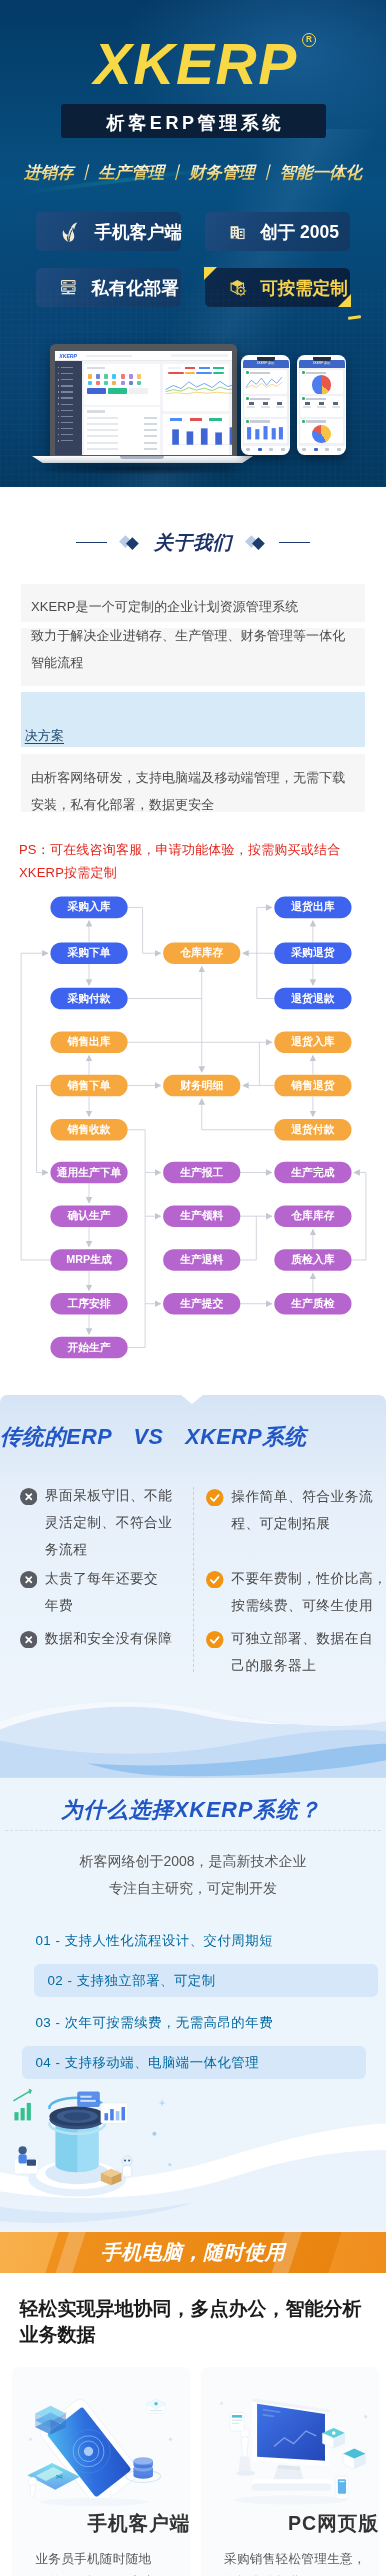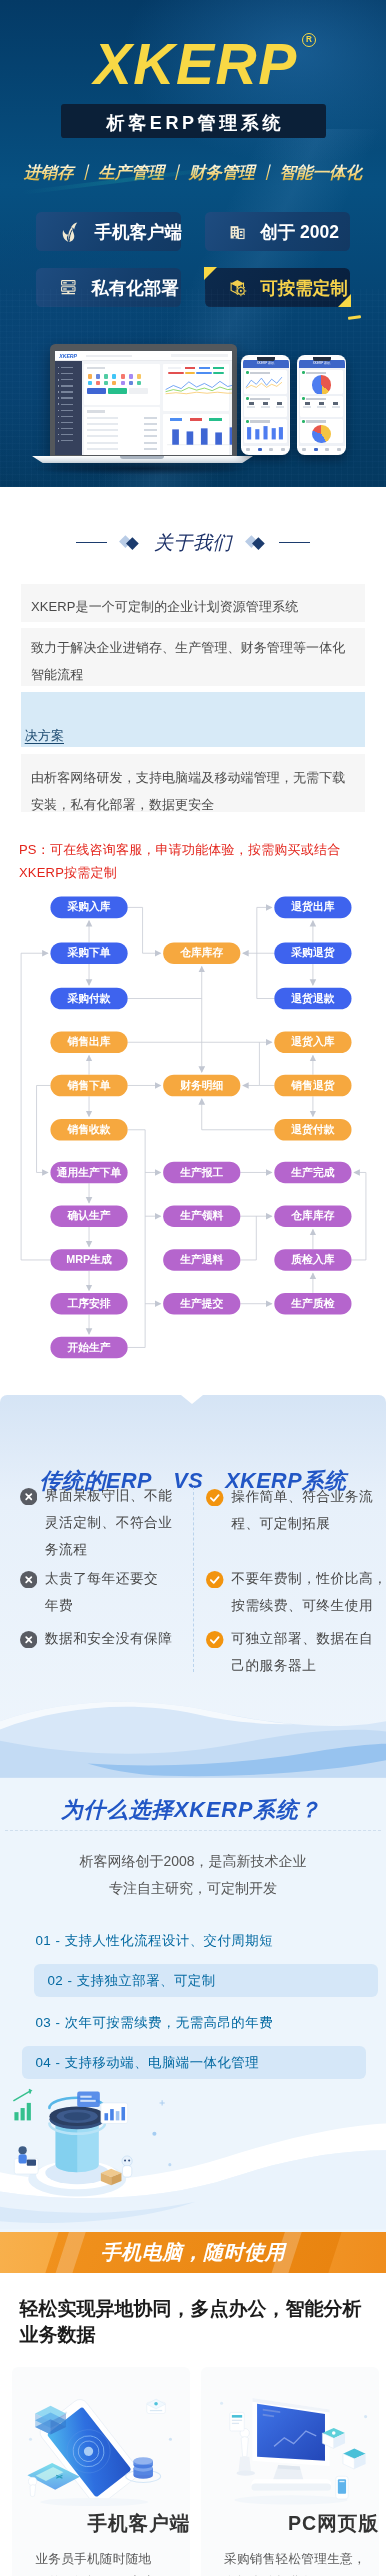--- a/index.html
+++ b/index.html
@@ -31,33 +31,33 @@
 .trow i{width:31px;height:2.1px;background:#e6eaef;}
 .trow b{width:13.4px;height:2.1px;background:#d3d9e1;}
 
 #about{position:absolute;left:0;top:487px;width:386px;height:404px;background:#fff;}
 .sechead{position:absolute;width:386px;display:flex;align-items:center;justify-content:center;}
 .sechead .ln{width:31px;height:1.5px;background:#1c3c6e;}
 .sechead .dpair{position:relative;width:19.6px;height:14.4px;margin:0 13.4px;}
 .sechead .dpair i{position:absolute;width:8.8px;height:8.8px;}
 .sechead .d1{left:1px;top:1.5px;background:#b9cce6;transform:rotate(45deg);}
 .sechead .d2{left:7.7px;top:4.1px;background:#1c3c6e;transform:rotate(45deg);}
-.sechead .ttl{font-size:19px;font-weight:normal;font-style:italic;color:#1c3168;margin:0 1px;letter-spacing:0.5px;}
+.sechead .ttl{font-size:19px;font-weight:bold;font-style:italic;color:#1c3168;margin:0 1px;letter-spacing:0.5px;}
 .pbg{position:absolute;left:20.6px;width:344px;background:#f6f6f6;}
 .para{position:absolute;left:31px;width:350px;font-size:13px;color:#4a4a4a;line-height:27px;letter-spacing:0.1px;}
 .hl{position:absolute;left:20.6px;top:205px;width:344px;height:55px;background:#d7eaf7;padding:2.6px 0 0 4.1px;font-size:13px;line-height:27px;color:#1c4a70;letter-spacing:0.1px;}
 .hl u{text-underline-offset:2.6px;}
 .ps{position:absolute;left:19px;top:351px;width:361px;font-size:13px;color:#e3241b;line-height:23px;letter-spacing:0.2px;}
 
 #flow{position:absolute;left:0;top:0;}
 #flow text{font-weight:bold;fill:#fff;font-family:"Liberation Sans",sans-serif;}
 
 #vs{position:absolute;left:0;top:1395px;width:386px;height:352px;background:linear-gradient(180deg,#d5e4f5 0%,#e7f0fa 30%,#eef5fc 100%);border-radius:7.2px 7.2px 0 0;}
 #vs .notch{position:absolute;left:181px;top:0;width:0;height:0;border-left:11.3px solid transparent;border-right:11.3px solid transparent;border-top:9.3px solid #fff;}
-#vs h2{position:absolute;left:0;top:28px;width:386px;text-align:center;font-size:21.6px;line-height:27px;font-style:italic;color:#2156c5;letter-spacing:0.5px;margin-top:44px;}
+#vs h2{position:absolute;left:0;top:28px;width:386px;text-align:left;font-size:21.6px;line-height:27px;font-style:italic;color:#2156c5;letter-spacing:0.5px;}
 .vsitem{position:absolute;display:flex;}
 .vsitem .ic{width:17.5px;height:17.5px;border-radius:50%;margin-right:7.7px;flex:none;margin-top:5.7px;}
 .vsitem .tx{font-size:13.7px;color:#474747;line-height:27px;letter-spacing:0.5px;white-space:nowrap;}
 #vs .divider{position:absolute;left:193px;top:92px;height:185px;border-left:1px dashed #bad3ec;}
 
 #why{position:absolute;left:0;top:1747px;width:386px;height:486px;background:#edf5fc;overflow:hidden;}
 #why h2{position:absolute;left:0;top:49px;width:382px;text-align:center;font-size:21.6px;line-height:27px;font-style:italic;color:#2156c5;letter-spacing:1px;}
 #why .hr{position:absolute;left:5.2px;top:83px;width:376px;border-top:1px dashed #d0dfee;}
 #why .sub{position:absolute;left:0;top:101px;width:386px;text-align:center;font-size:14px;color:#555;line-height:27px;}
 .row4{position:absolute;left:22px;width:344px;height:33px;border-radius:6.2px;font-size:13.4px;color:#0369a1;line-height:33px;padding-left:13.4px;letter-spacing:0.5px;}
@@ -102,21 +102,21 @@
           <rect x="16" y="14" width="3" height="3" fill="#143e6c"></rect>
           <rect x="10.5" y="19.5" width="3" height="3" fill="#143e6c"></rect>
           <rect x="16" y="19.5" width="3" height="3" fill="#143e6c"></rect>
           <rect x="10.5" y="25" width="3" height="3" fill="#143e6c"></rect>
           <rect x="16" y="25" width="3" height="3" fill="#143e6c"></rect>
           <rect x="25.5" y="20" width="4" height="3" fill="#f2ead2" stroke="#143e6c" stroke-width="0"></rect>
           <rect x="25" y="20" width="5" height="3.2" fill="#f2ead2"></rect>
           <rect x="25" y="26" width="5" height="3.2" fill="#f2ead2"></rect>
           <rect x="13" y="30" width="4" height="4" fill="#143e6c"></rect>
         </svg>
-        <span>创于 2002</span>
+        <span>创于 2005</span>
       </div>
   <div class="chip" style="left:36px;top:268px;">
         <svg width="20.6" height="20.6" viewBox="0 0 40 40">
           <rect x="7" y="7" width="26" height="8.5" rx="1.5" fill="none" stroke="#f2ead2" stroke-width="2.2"></rect>
           <rect x="7" y="19" width="26" height="8.5" rx="1.5" fill="none" stroke="#f2ead2" stroke-width="2.2"></rect>
           <rect x="10" y="10" width="7" height="2.6" fill="#f2ead2"></rect>
           <rect x="10" y="22" width="7" height="2.6" fill="#f2ead2"></rect>
           <circle cx="29" cy="11.2" r="1.6" fill="#f2ead2"></circle>
           <circle cx="29" cy="23.2" r="1.6" fill="#f2ead2"></circle>
           <rect x="7" y="31" width="26" height="2.6" fill="#f2ead2"></rect>
@@ -361,21 +361,21 @@
     <div class="dpair">
           <i class="d1"></i>
           <i class="d2"></i>
         </div>
         <div class="ln"></div>
   </div>
   <div class="pbg" style="top:97px;height:38px;"></div>
 <div class="pbg" style="top:141px;height:58px;"></div>
 <div class="pbg" style="top:267px;height:58px;"></div>
 <div class="para" style="top:106px;">XKERP是一个可定制的企业计划资源管理系统</div>
-  <div class="para" style="top:147px;">致力于解决企业进销存、生产管理、财务管理等一体化<br>智能流程</div>
+  <div class="para" style="top:135px;">致力于解决企业进销存、生产管理、财务管理等一体化<br>智能流程</div>
   <div class="hl"><br><u>决方案</u></div>
   <div class="para" style="top:277px;">由析客网络研发，支持电脑端及移动端管理，无需下载<br>安装，私有化部署，数据更安全</div>
   <div class="ps">PS：可在线咨询客服，申请功能体验，按需购买或结合<br>XKERP按需定制</div>
 </div>
 <div style="position:absolute;left:0;top:891px;width:386px;height:495px;">
       <svg id="flow" width="386" height="495" viewBox="0 0 750 960">
         <defs>
           <marker id="ar" markerWidth="9" markerHeight="9" refX="7" refY="4.5" orient="auto">
             <path d="M0,0.5 L8,4.5 L0,8.5 z" fill="#c2c7d2"></path>
           </marker>

